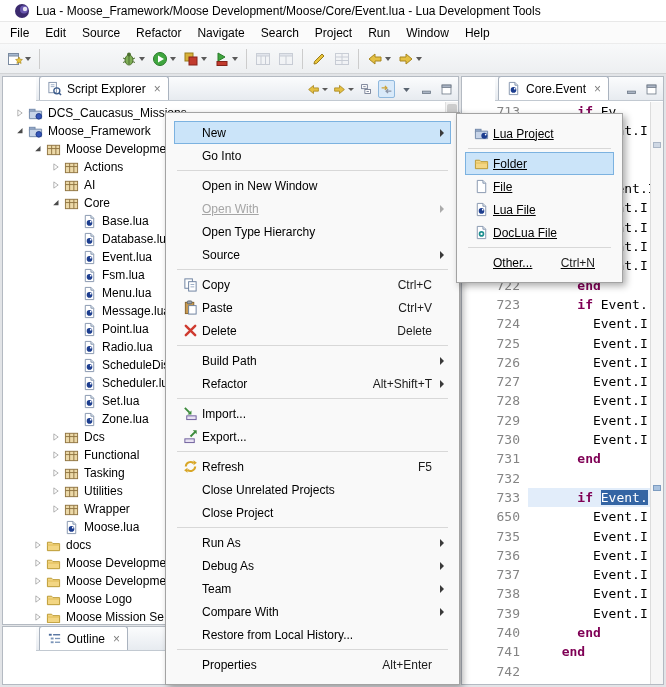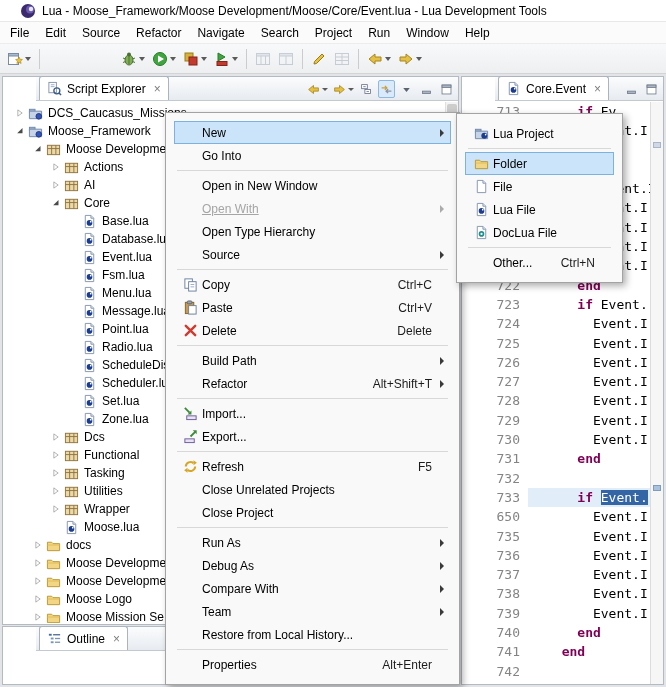--- a/index.html
+++ b/index.html
@@ -8,21 +8,21 @@
     position:relative;
     font-family:"Liberation Sans", sans-serif;
     background:#e2e4e7;
     font-size:12px;
     color:#000;
   }
   
   .titlebar {
     position:absolute; left:0; top:0; width:666px; height:22px;
     background:#fff; display:flex; align-items:center; gap:6px;
-    padding-left:20px; border-bottom:1px solid #e8e8e8; white-space:nowrap; overflow:hidden;
+    padding-left:14px; border-bottom:1px solid #e8e8e8; white-space:nowrap; overflow:hidden;
   }
   .titlebar .ic svg { width:16px; height:16px; display:block; }
   .menubar {
     position:absolute; left:0; top:22px; width:666px; height:22px;
     background:#fbfbfb; display:flex; align-items:center; padding-left:2px;
     border-bottom:1px solid #ececec;
   }
   .mb-item { padding:3px 8px; }
   .toolbar {
     position:absolute; left:0; top:44px; width:666px; height:30px;
@@ -79,21 +79,21 @@
   .c-kw { color:#7f0055; font-weight:bold; }
   .c-sel { background:#3465a4; color:#fff; }
   .overview-ruler { position:absolute; right:0; top:25px; bottom:0; width:13px; background:#f6f6f6; border-left:1px solid #dcdcdc; }
   .ruler-mark { position:absolute; left:2px; width:8px; height:6px; background:#a9c2df; border:1px solid #7d9cc0; }
   
   .menu {
     position:absolute; background:#f9f9f9; border:1px solid #a3a3a3;
     box-shadow:3px 3px 7px rgba(0,0,0,.32); padding:8px; z-index:50;
   }
   #ctxmenu { left:165px; top:112px; width:295px; }
-  #submenu { left:456px; top:113px; width:167px; z-index:60; }
+  #submenu { left:456px; top:113px; width:167px; z-index:60;text-decoration:underline; }
   .m-item { display:flex; align-items:center; height:23px; padding:0 2px 0 3px; border:1px solid transparent; }
   .m-item.hl { background:#cbe4f9; border:1px solid #7cb2e0; }
   .m-item.dis { color:#a5a5a5;text-decoration:underline; }
   .m-gutter { width:24px; flex:none; display:flex; align-items:center; justify-content:center; }
   .m-gutter svg { width:15px; height:15px; display:block; }
   .m-accel { margin-left:auto; padding-right:6px; color:#1c1c1c; }
   .m-item.dis .m-accel { color:#a5a5a5; }
   .m-arrow { width:10px; flex:none; display:flex; }
   .m-arrow.has::after { content:""; width:0; height:0; border-left:4px solid #3a3a3a; border-top:4px solid transparent; border-bottom:4px solid transparent; margin-left:2px; }
   .m-item.dis .m-arrow.has::after { border-left-color:#ababab; }
@@ -1083,27 +1083,27 @@
       <span class="m-arrow has"></span>
     </div>
     <div class="m-item">
       <span class="m-gutter"></span>
       <span class="m-label">Debug As</span>
       <span class="m-accel"></span>
       <span class="m-arrow has"></span>
     </div>
     <div class="m-item">
       <span class="m-gutter"></span>
+      <span class="m-label">Team</span>
+      <span class="m-accel"></span>
+      <span class="m-arrow has"></span>
+    </div>
+    <div class="m-item">
+      <span class="m-gutter"></span>
       <span class="m-label">Compare With</span>
-      <span class="m-accel"></span>
-      <span class="m-arrow has"></span>
-    </div>
-    <div class="m-item">
-      <span class="m-gutter"></span>
-      <span class="m-label">Team</span>
       <span class="m-accel"></span>
       <span class="m-arrow has"></span>
     </div>
     <div class="m-item">
       <span class="m-gutter"></span>
       <span class="m-label">Restore from Local History...</span>
       <span class="m-accel"></span>
       <span class="m-arrow"></span>
     </div>
     <div class="m-sep"></div>

